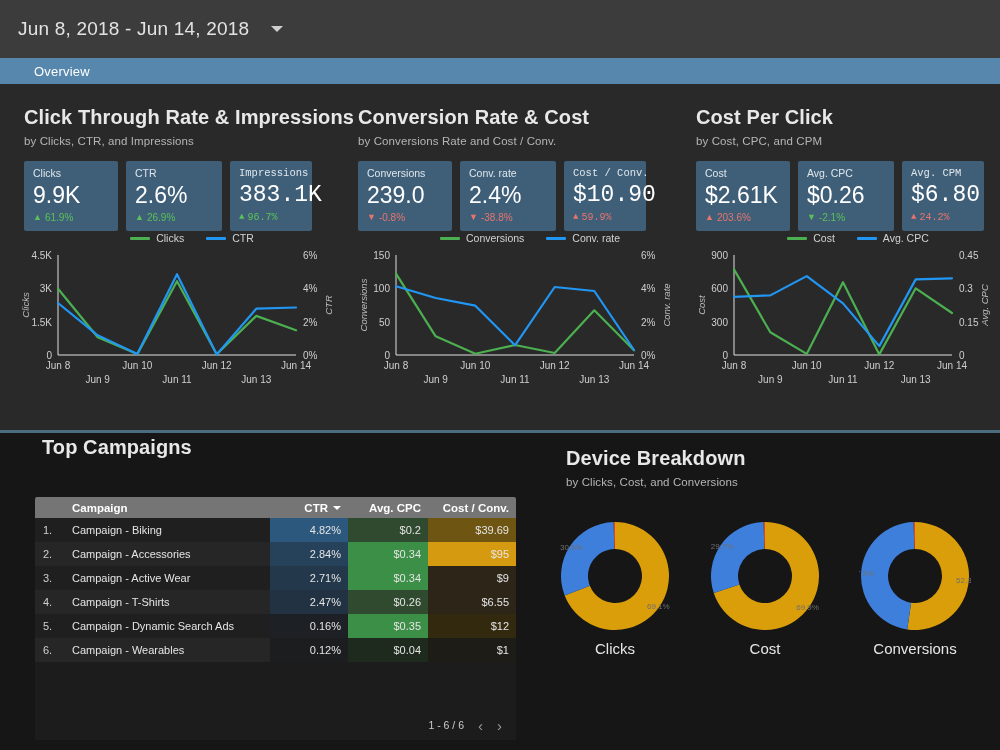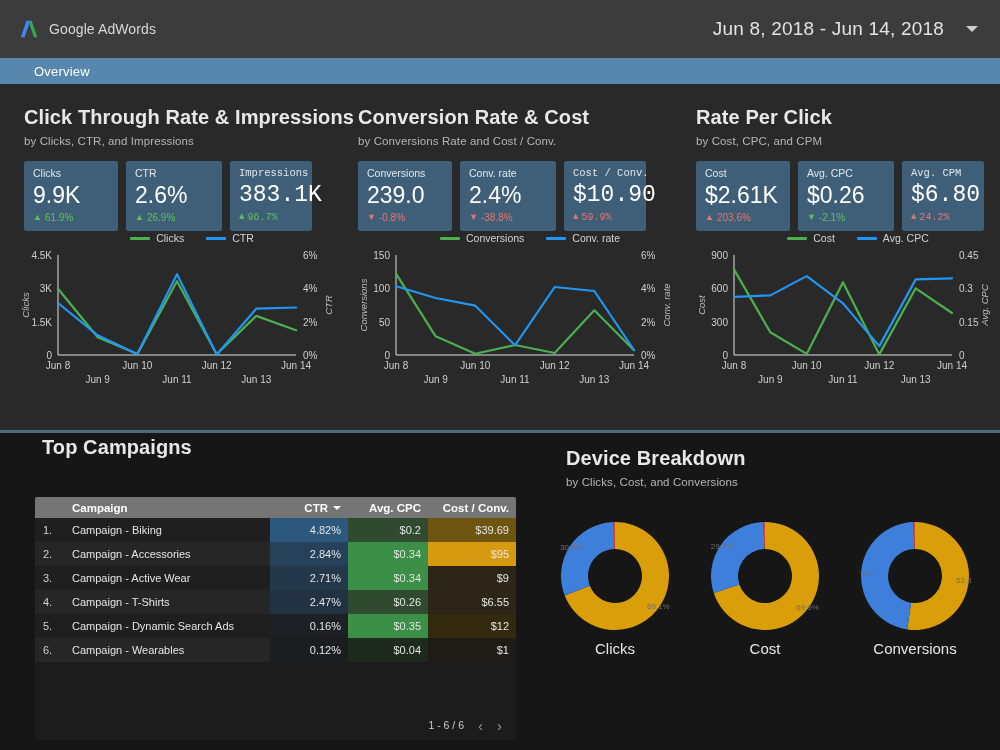--- a/index.html
+++ b/index.html
@@ -99,28 +99,20 @@
   .donuts { position: absolute; left: 540px; top: 520px; width: 450px; display: flex; justify-content: space-around; }
   .donut-col { display: flex; flex-direction: column; align-items: center; }
   .donut-label { font-size: 15px; color: #e6e6e6; margin-top: 8px; white-space: nowrap; }
 </style>
 </head>
 <body>
 
 <div class="page">
 
   <div class="header">
-    <div class="brand">
-      <svg class="brand-logo" viewBox="0 0 24 24">
-        <polygon points="9.3,3 3,21 7.2,21 12.3,6.2" fill="#4285f4"></polygon>
-        <polygon points="12.3,6.2 17.4,21 21.2,21 14.9,3" fill="#34a853"></polygon>
-        <polygon points="9.3,3 14.9,3 12.3,6.2" fill="#4285f4"></polygon>
-      </svg>
-      <span class="brand-name">Google AdWords</span>
-    </div>
     <div class="daterange">
       <span class="daterange-text">Jun 8, 2018 - Jun 14, 2018</span>
       <span class="caret"></span>
     </div>
   </div>
 
   <div class="tabbar">
     <span class="tab">Overview</span>
   </div>
 
@@ -182,21 +174,21 @@
           <span class="card-value">$10.90</span>
           <span class="card-delta delta-down">
             <span class="arrow">▲</span>
             <span>59.9%</span>
           </span>
         </div>
       </div>
     </div>
 
     <div class="section sec3">
-      <div class="sec-title">Rate Per Click</div>
+      <div class="sec-title">Cost Per Click</div>
       <div class="sec-sub">by Cost, CPC, and CPM</div>
       <div class="cards">
         <div class="card card-w1">
           <span class="card-label">Cost</span>
           <span class="card-value">$2.61K</span>
           <span class="card-delta delta-down">
             <span class="arrow">▲</span>
             <span>203.6%</span>
           </span>
         </div>

